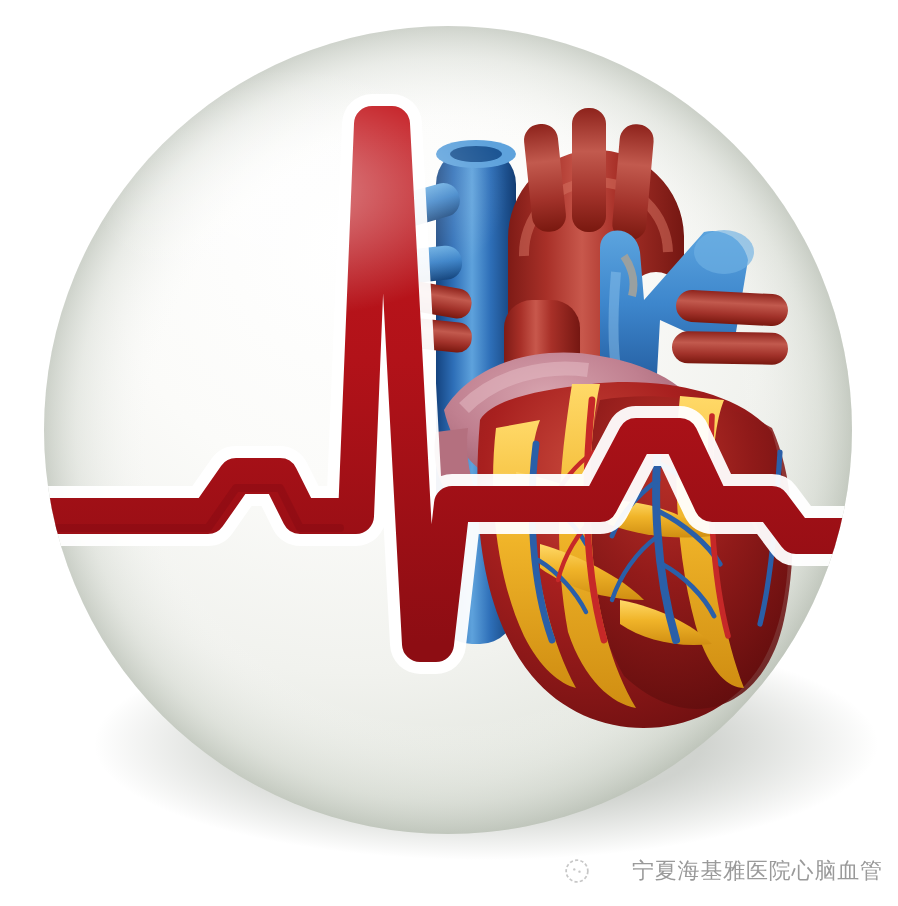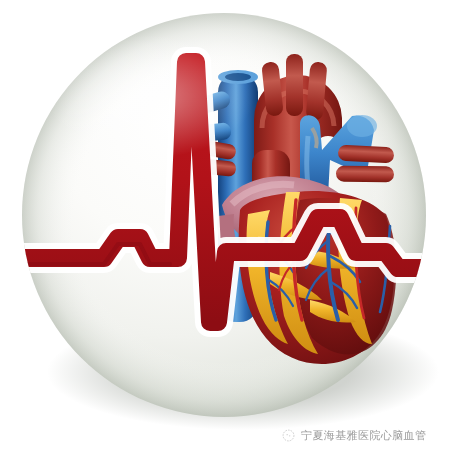--- a/index.html
+++ b/index.html
@@ -7,21 +7,21 @@
     width:449px;height:453px;
     background:#ffffff;
     font-family:"Liberation Sans","DejaVu Sans",sans-serif;
     overflow:hidden;position:relative;
   }
   #stage{position:absolute;inset:0;}
   svg.art{position:absolute;left:0;top:0;width:449px;height:453px;display:block;}
 
   .watermark{
     position:absolute;left:282px;top:425px;
-    display:flex;align-items:center;gap:6px;
+    display:flex;align-items:center;gap:21px;
     height:20px;
   }
   .wm-icon{width:13px;height:13px;display:block;flex:none;opacity:.55;}
   .wm-text{
     font-size:11px;line-height:13px;color:#9a9a9a;
     letter-spacing:.4px;white-space:nowrap;
     font-family:"DejaVu Sans","Liberation Sans",sans-serif;
   }
 </style>
 </head>

